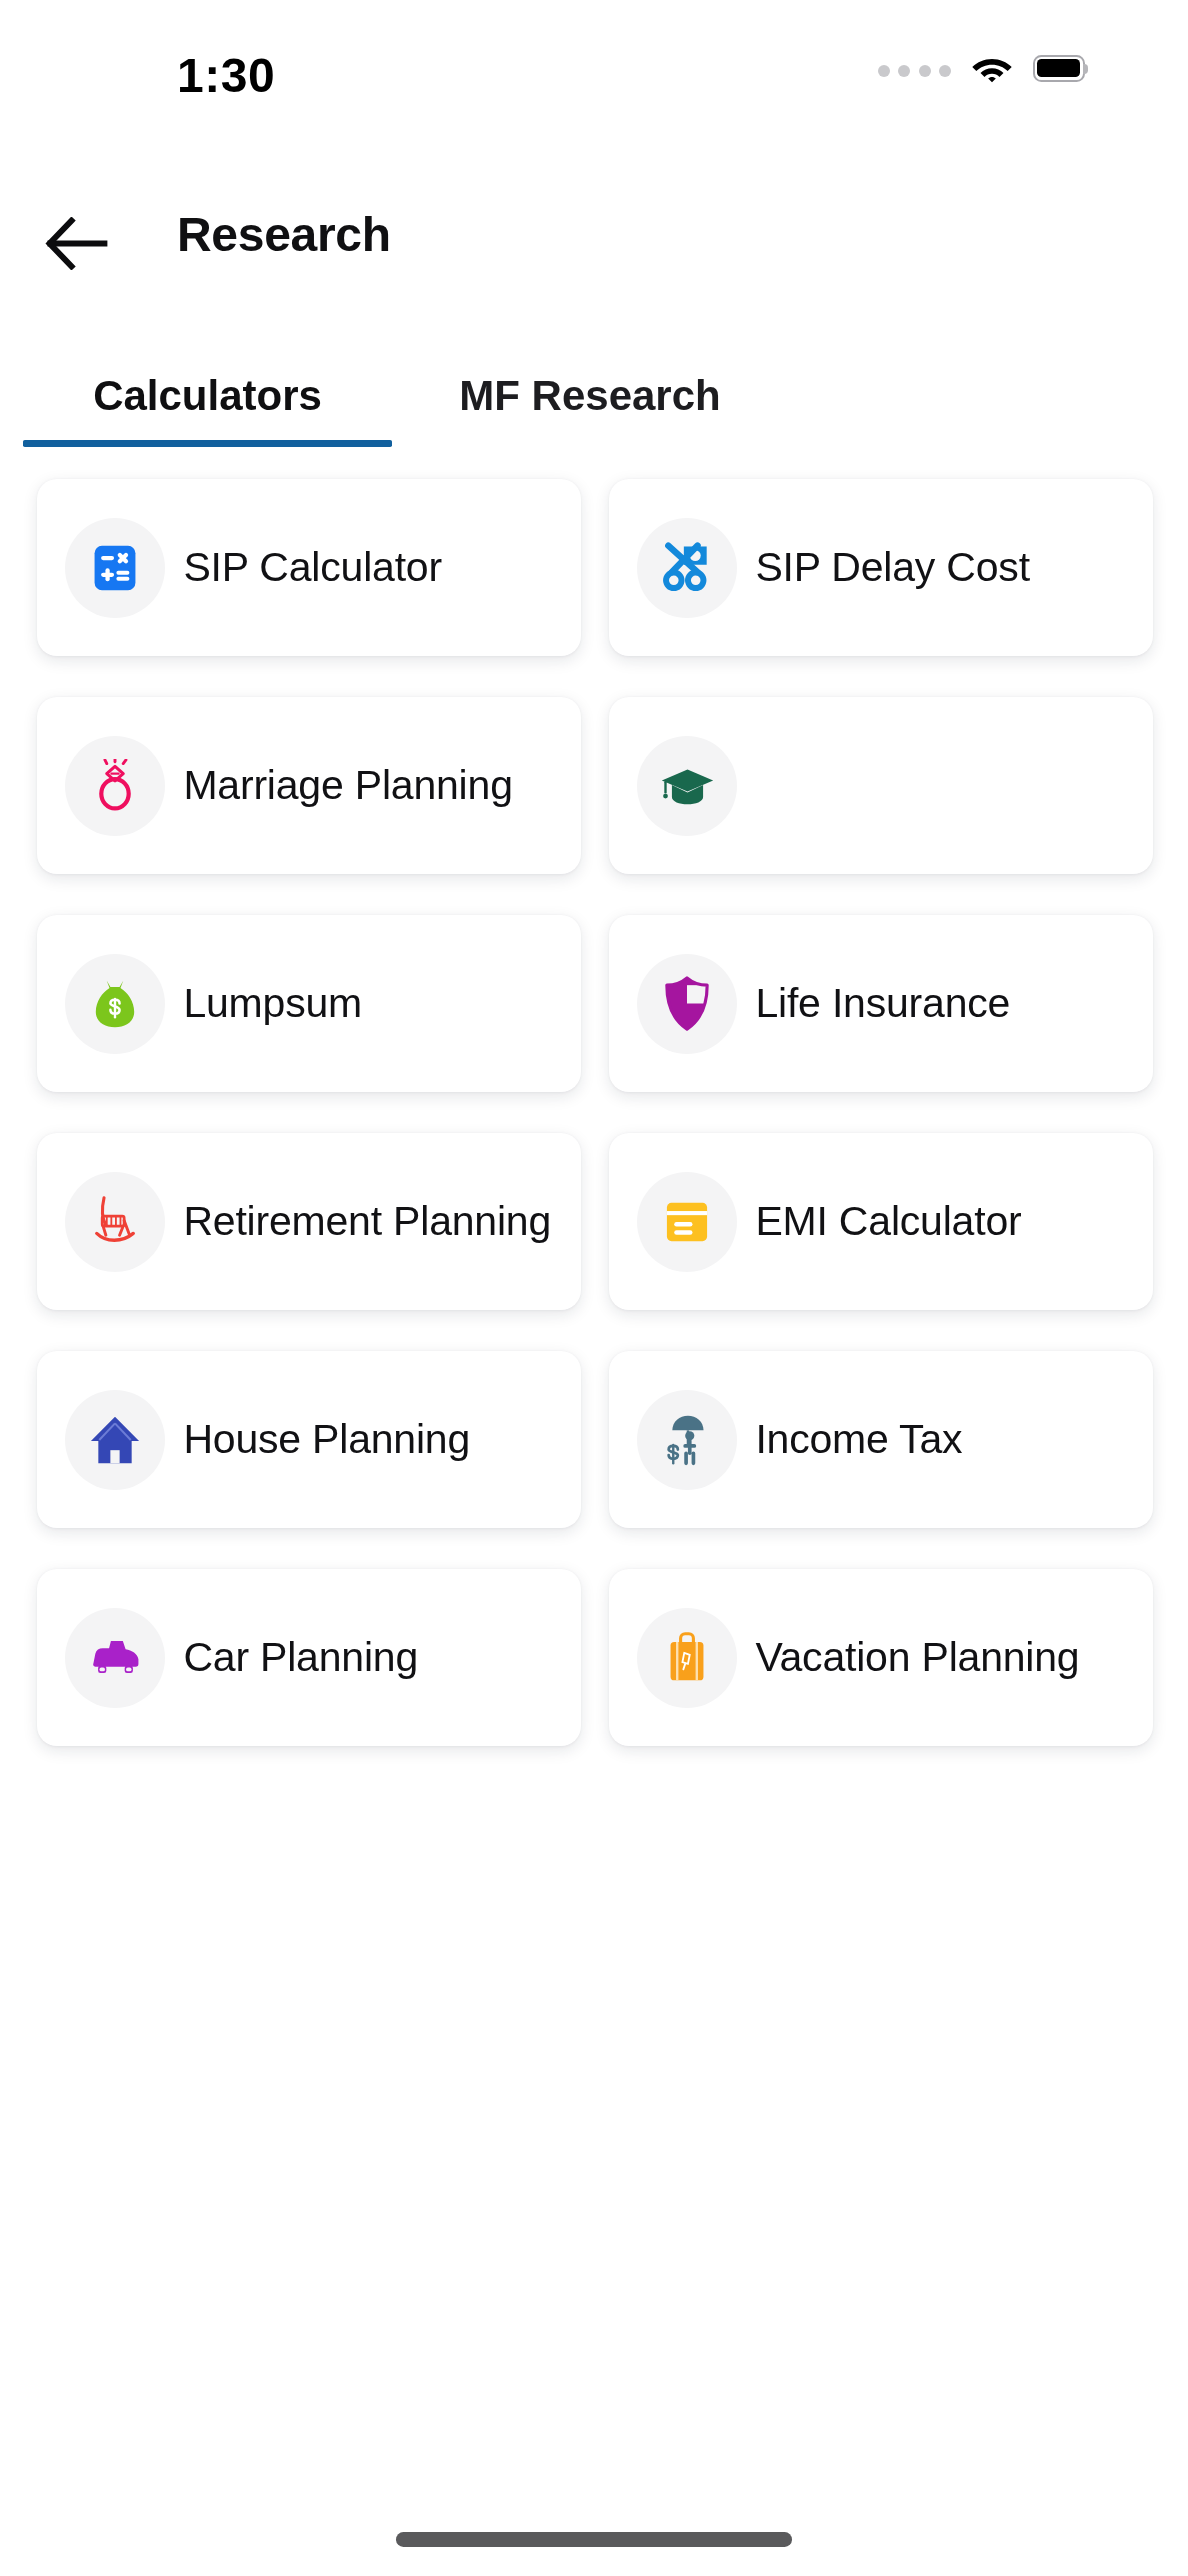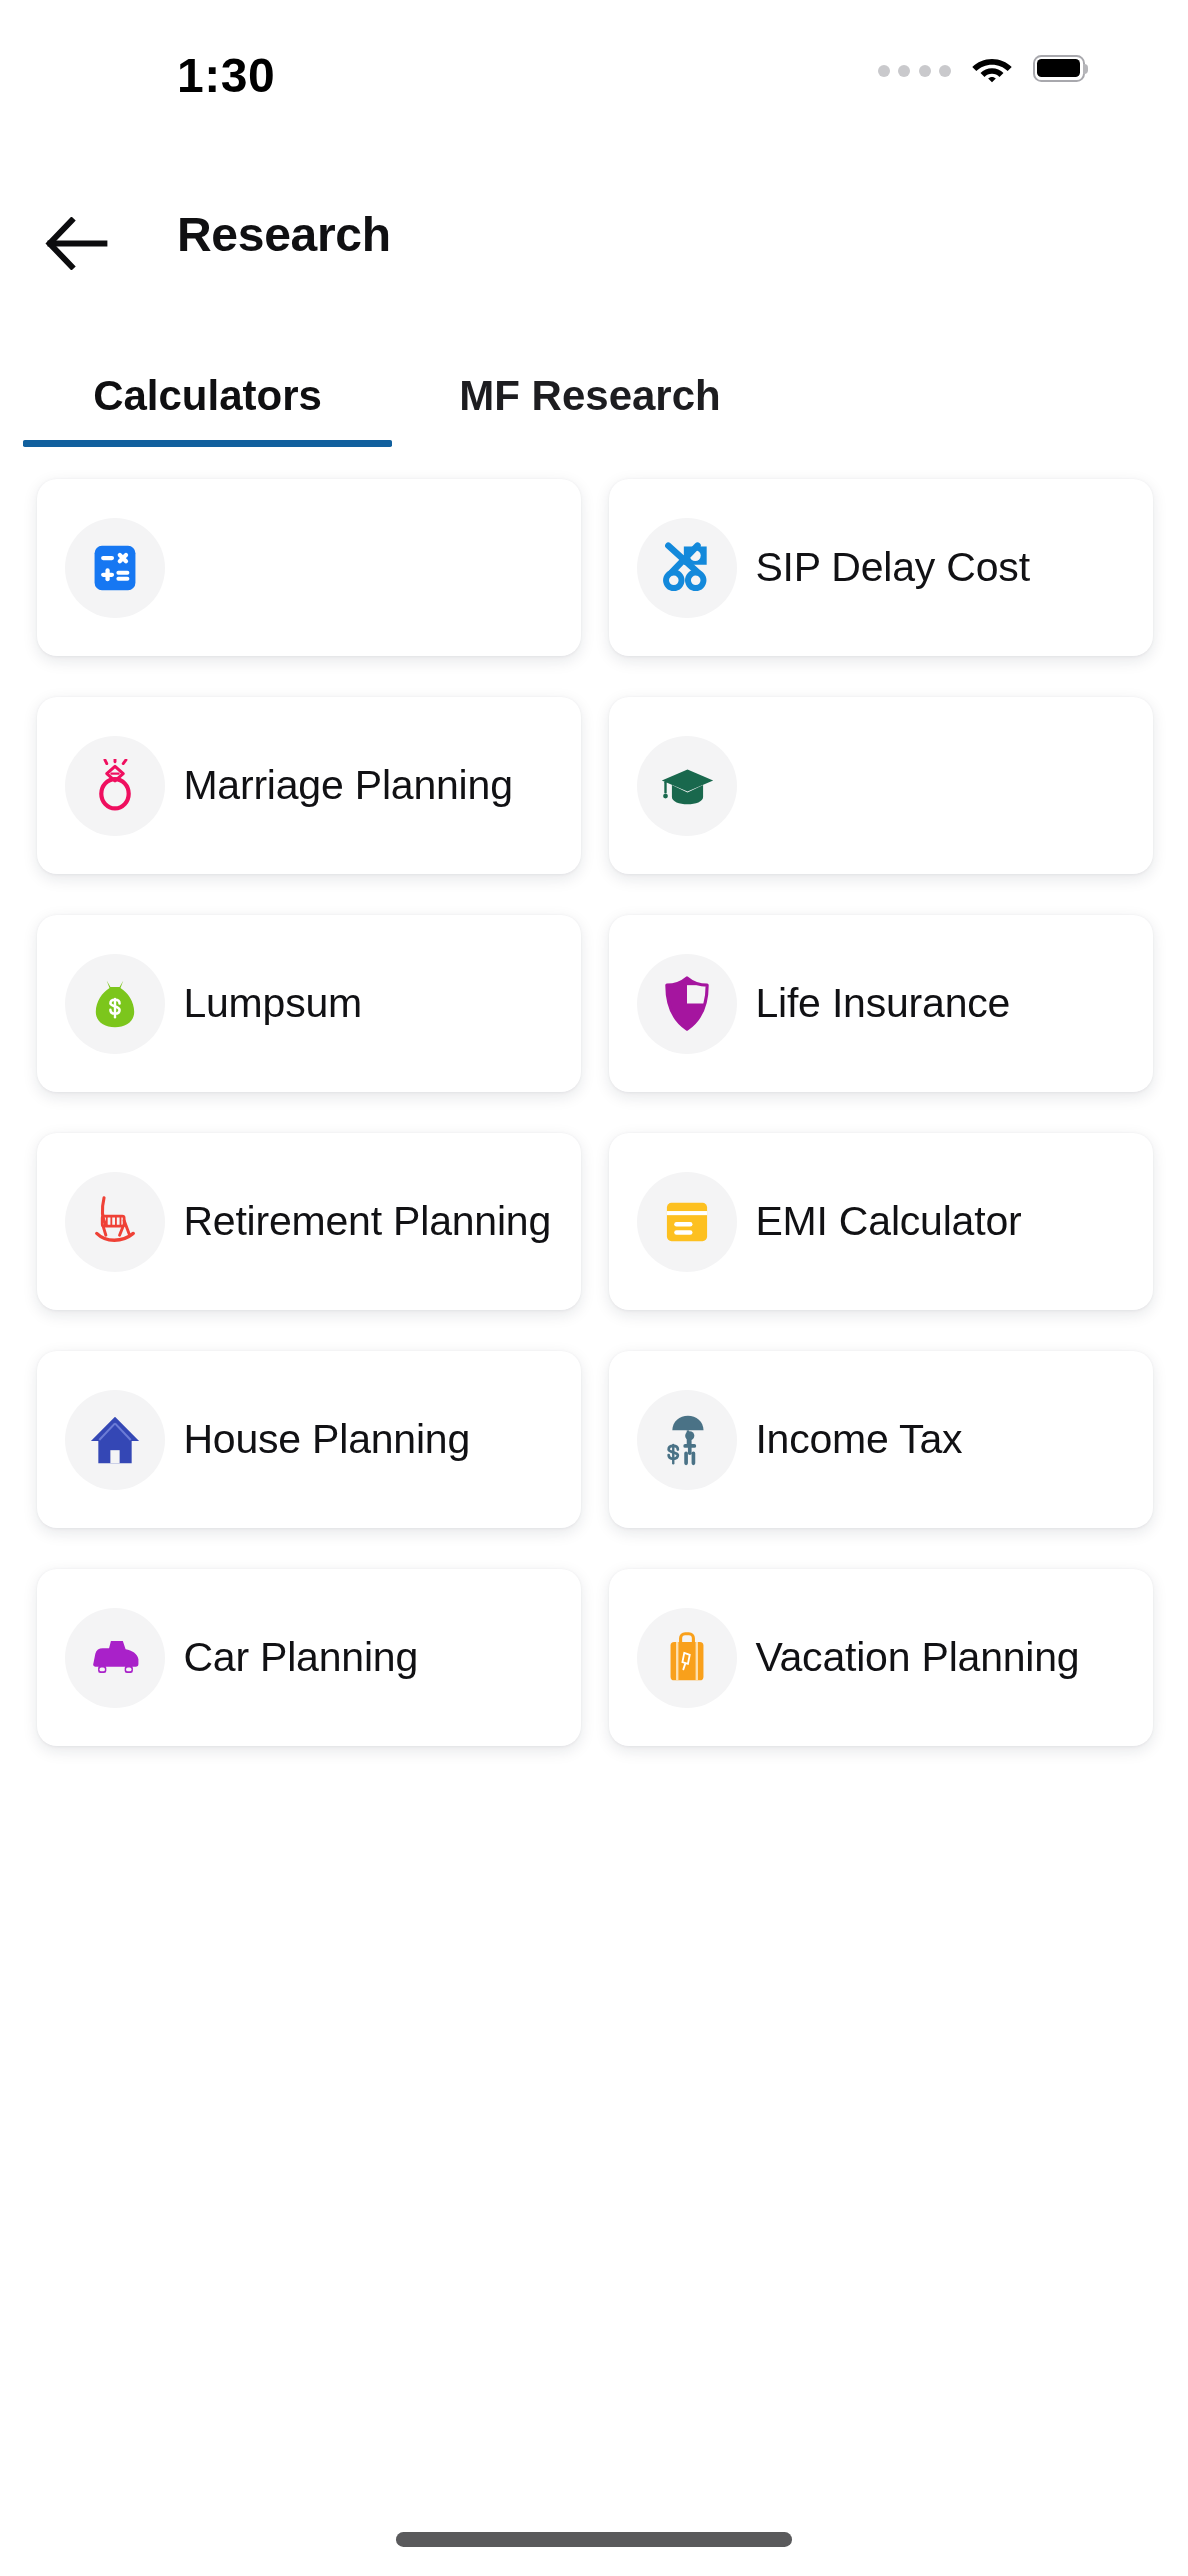--- a/index.html
+++ b/index.html
@@ -165,20 +165,21 @@
             <rect x="-2.3" y="-7" width="4.6" height="14" rx="2.3"></rect>
           </g>
           <g fill="#fff">
             <rect x="13" y="33" width="14" height="4.6" rx="2.3"></rect>
             <rect x="17.7" y="28.3" width="4.6" height="14" rx="2.3"></rect>
           </g>
           <rect x="29.5" y="31" width="14" height="4.2" rx="2.1" fill="#fff"></rect>
           <rect x="29.5" y="37.5" width="14" height="4.2" rx="2.1" fill="#fff"></rect>
         </svg>
       </span>
+      <span class="card-label">SIP Calculator</span>
     </div>
 
     <div class="card">
       <span class="icon-wrap">
         <svg width="53" height="53" viewBox="0 0 58 58">
           <path d="M25 6 H50 V26 H25 Z" fill="#1389db"></path>
           <circle cx="37.5" cy="16" r="6" fill="#f4f4f5"></circle>
           <path d="M8 5 L40 34" stroke="#1389db" stroke-width="7" stroke-linecap="round" fill="none"></path>
           <path d="M40 5 L12 34" stroke="#1389db" stroke-width="7" stroke-linecap="round" fill="none"></path>
           <circle cx="14" cy="43" r="8.5" fill="none" stroke="#1389db" stroke-width="6.5"></circle>

